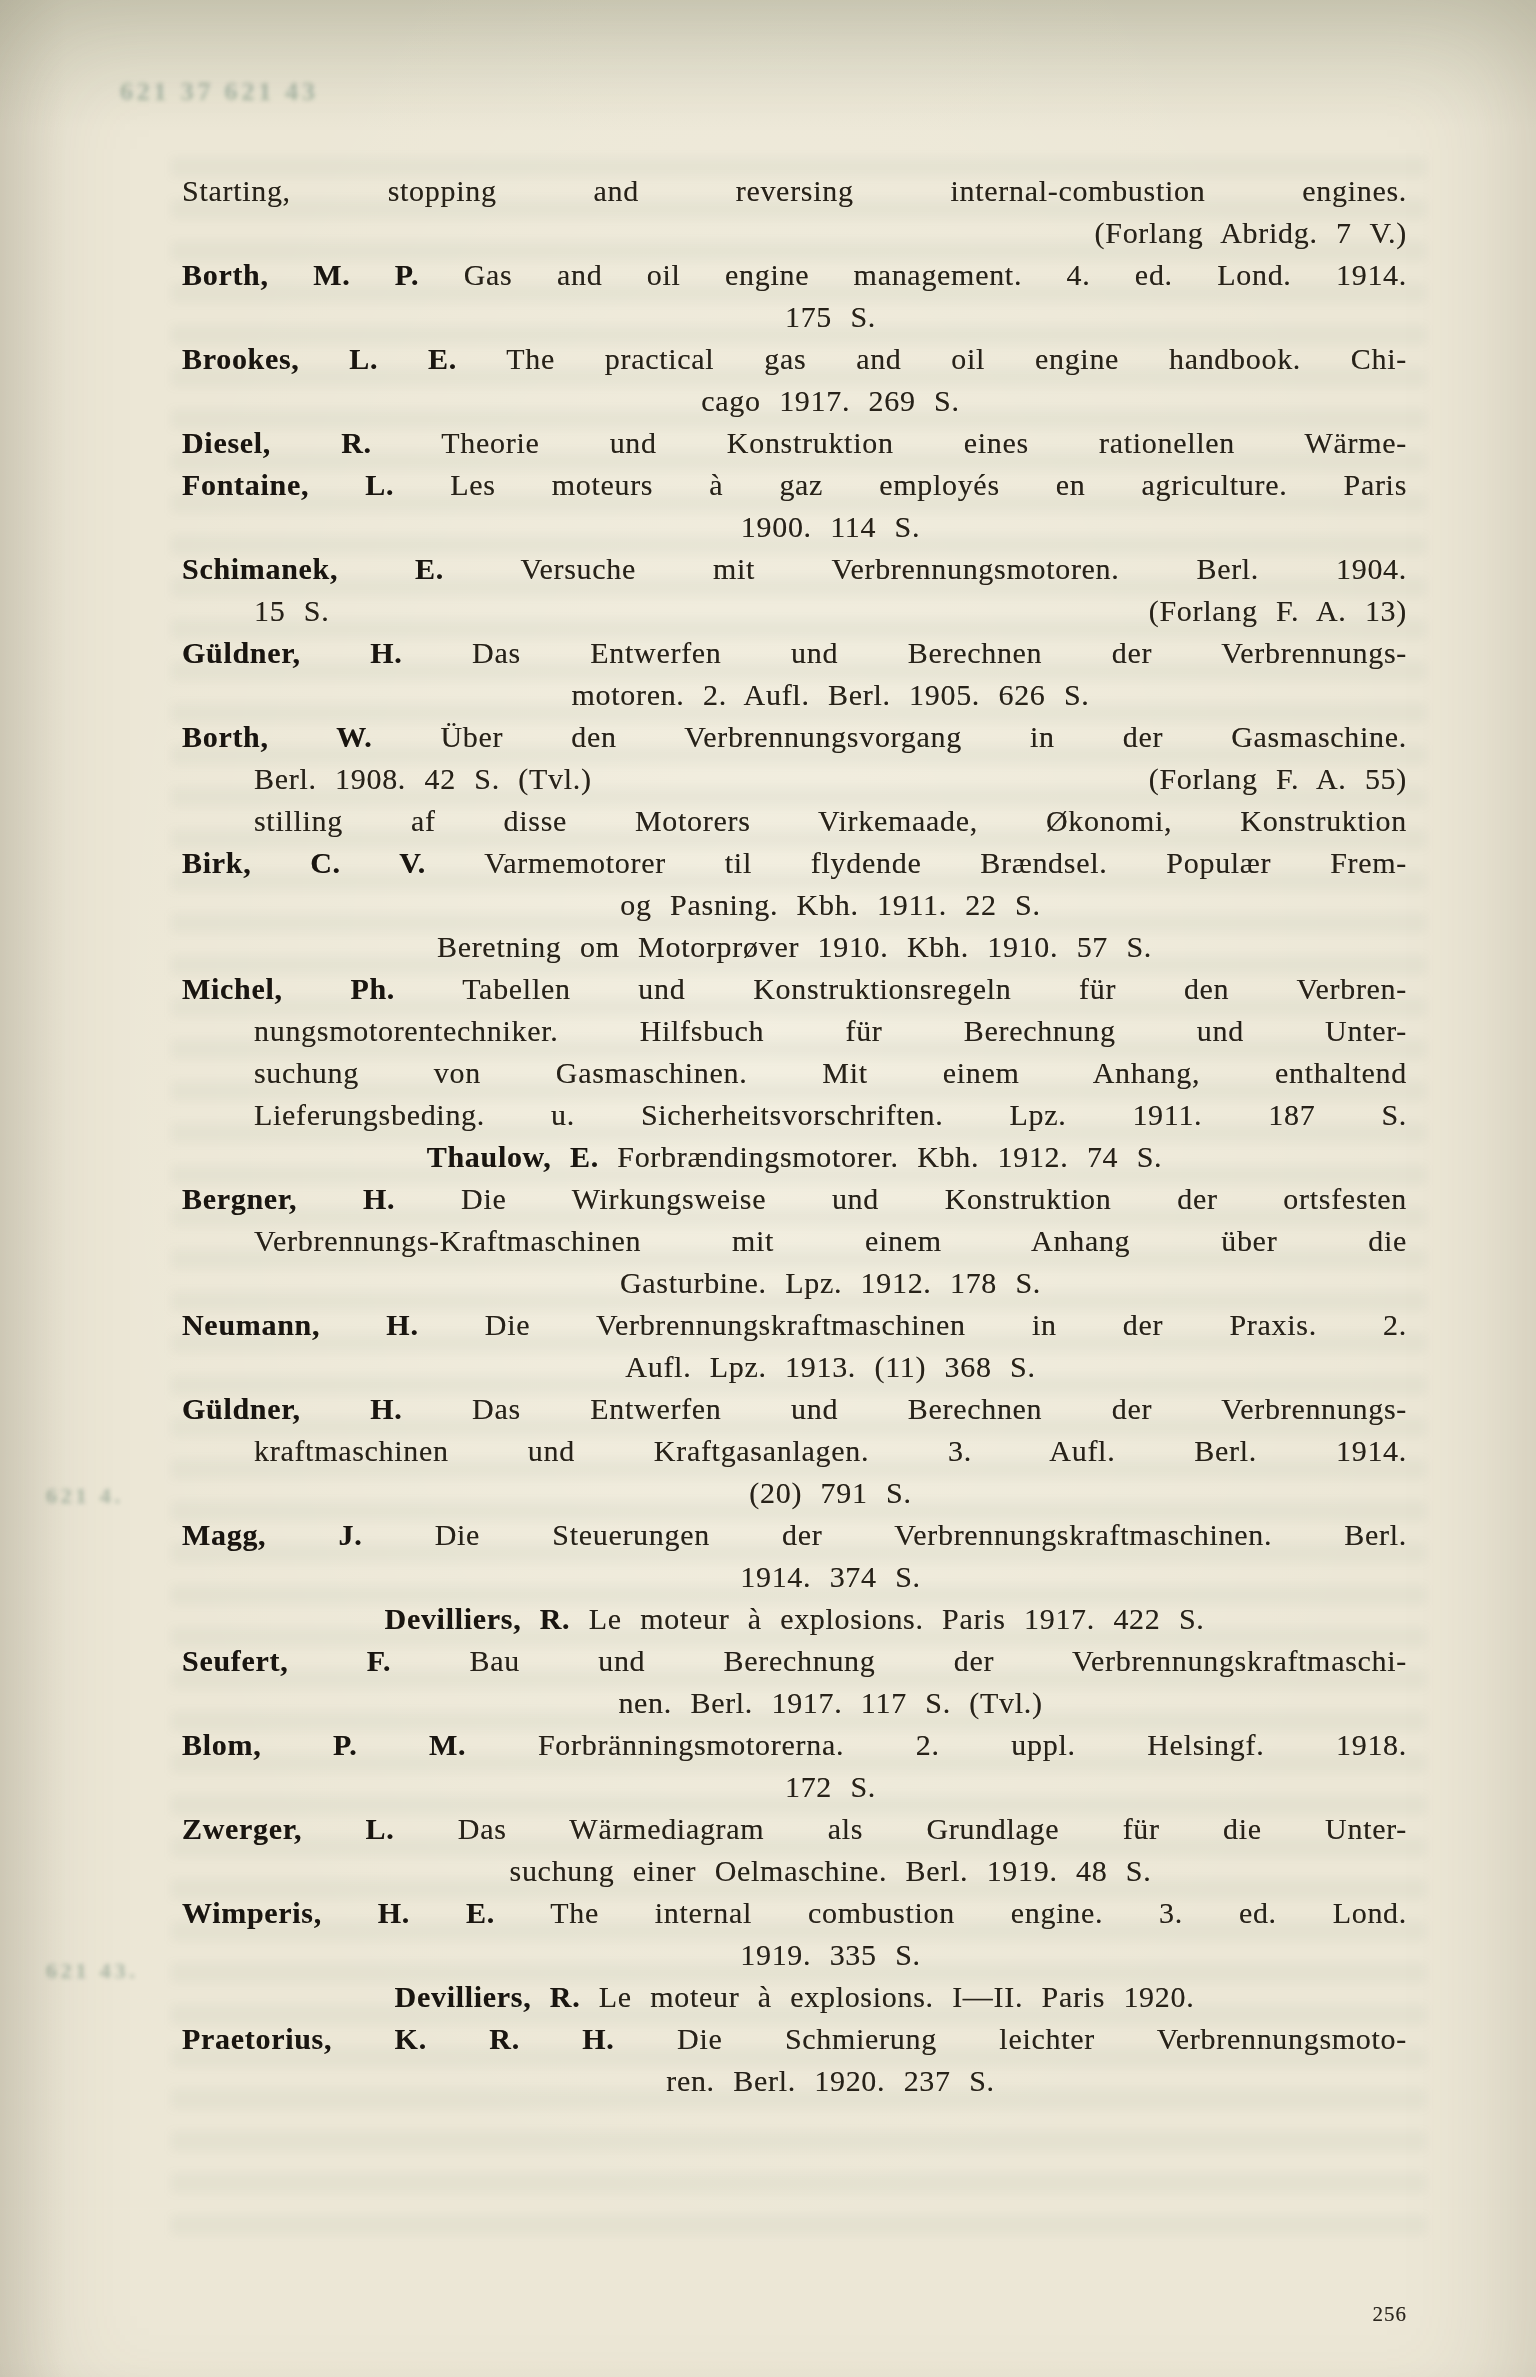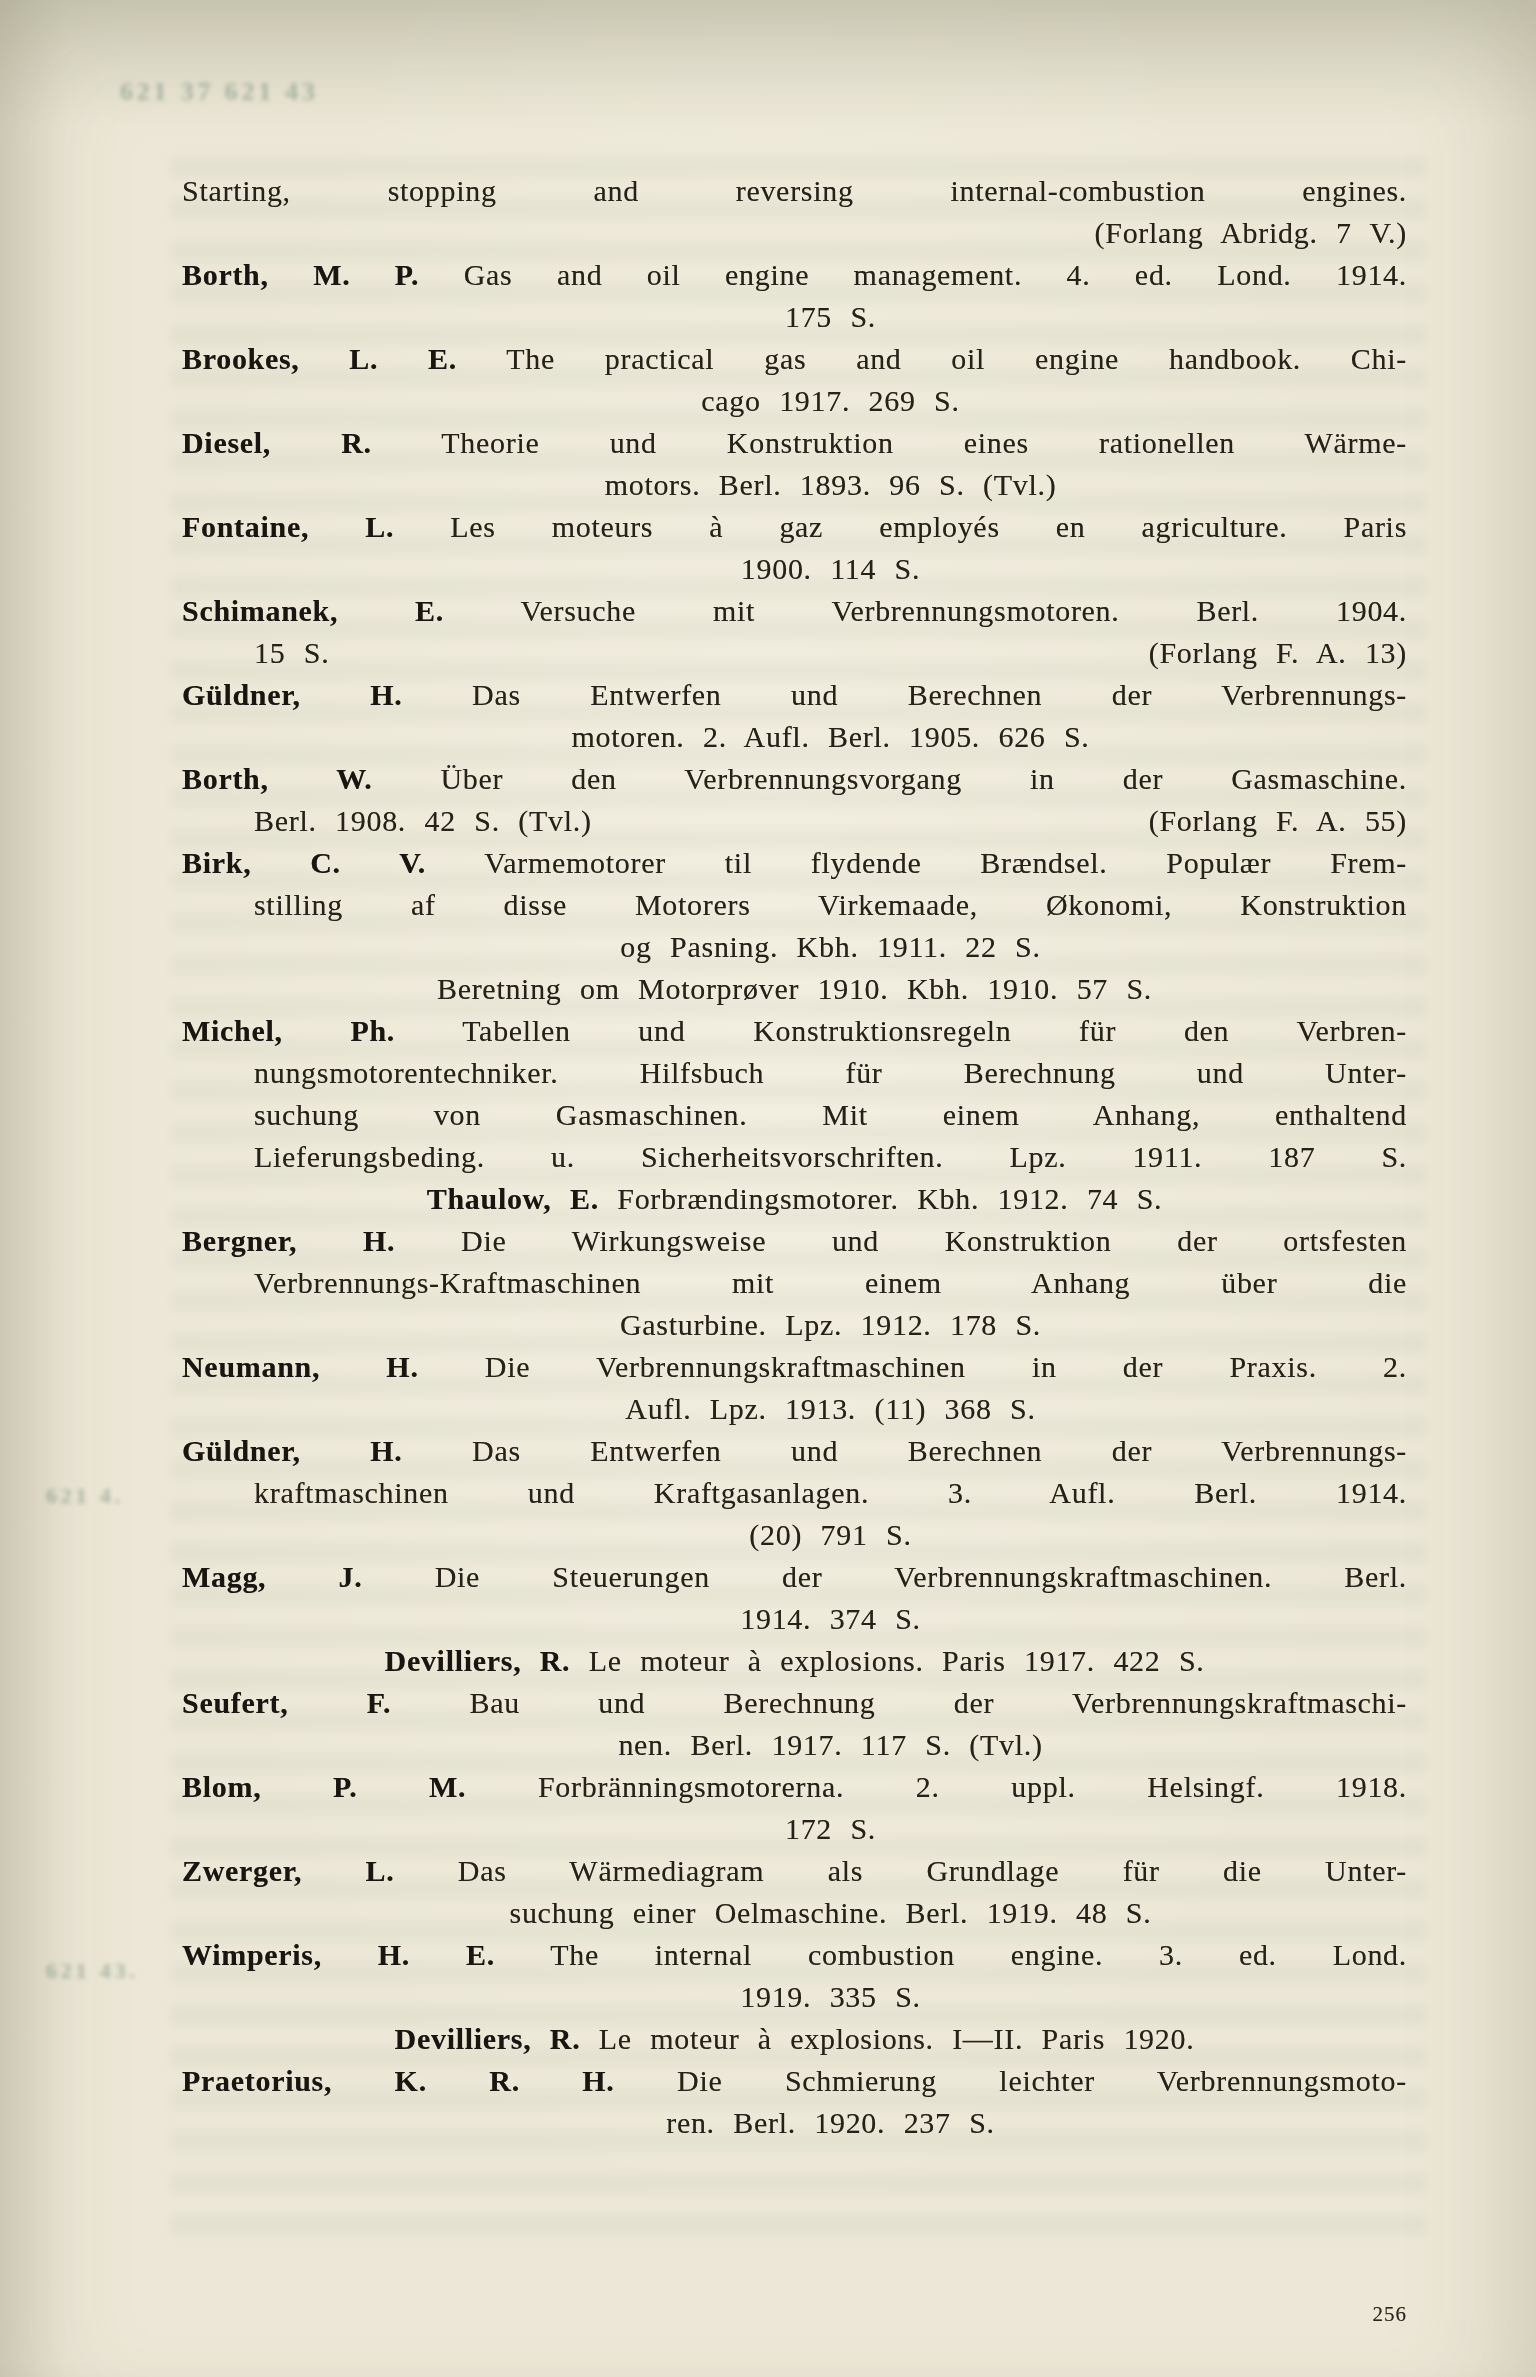--- a/index.html
+++ b/index.html
@@ -111,37 +111,36 @@
       <div class="line just"><span class="left"><span>Starting, stopping and reversing internal-combustion engines.</span></span></div>
       <div class="line indent hasright">
         <span class="left"><span></span></span>
         <span class="right">(Forlang Abridg. 7 V.)</span>
       </div>
       <div class="line just"><span class="left"><b>Borth, M. P.</b> <span>Gas and oil engine management. 4. ed. Lond. 1914.</span></span></div>
       <div class="line indent"><span class="left"><span>175 S.</span></span></div>
       <div class="line just"><span class="left"><b>Brookes, L. E.</b> <span>The practical gas and oil engine handbook. Chi-</span></span></div>
       <div class="line indent"><span class="left"><span>cago 1917. 269 S.</span></span></div>
       <div class="line just"><span class="left"><b>Diesel, R.</b> <span>Theorie und Konstruktion eines rationellen Wärme-</span></span></div>
-      <div class="line indent"><span class="left"><span>motors. Berl. 1893. 96 S. (Tvl.)</span></span></div>
       <div class="line just"><span class="left"><b>Fontaine, L.</b> <span>Les moteurs à gaz employés en agriculture. Paris</span></span></div>
       <div class="line indent"><span class="left"><span>1900. 114 S.</span></span></div>
       <div class="line just"><span class="left"><b>Schimanek, E.</b> <span>Versuche mit Verbrennungsmotoren. Berl. 1904.</span></span></div>
       <div class="line indent hasright">
         <span class="left"><span>15 S.</span></span>
         <span class="right">(Forlang F. A. 13)</span>
       </div>
       <div class="line just"><span class="left"><b>Güldner, H.</b> <span>Das Entwerfen und Berechnen der Verbrennungs-</span></span></div>
       <div class="line indent"><span class="left"><span>motoren. 2. Aufl. Berl. 1905. 626 S.</span></span></div>
       <div class="line just"><span class="left"><b>Borth, W.</b> <span>Über den Verbrennungsvorgang in der Gasmaschine.</span></span></div>
       <div class="line indent hasright">
         <span class="left"><span>Berl. 1908. 42 S. (Tvl.)</span></span>
         <span class="right">(Forlang F. A. 55)</span>
       </div>
+      <div class="line indent just"><span class="left"><span>stilling af disse Motorers Virkemaade, Økonomi, Konstruktion</span></span></div>
       <div class="line just"><span class="left"><b>Birk, C. V.</b> <span>Varmemotorer til flydende Brændsel. Populær Frem-</span></span></div>
-      <div class="line indent just"><span class="left"><span>stilling af disse Motorers Virkemaade, Økonomi, Konstruktion</span></span></div>
       <div class="line indent"><span class="left"><span>og Pasning. Kbh. 1911. 22 S.</span></span></div>
       <div class="line"><span class="left"><span>Beretning om Motorprøver 1910. Kbh. 1910. 57 S.</span></span></div>
       <div class="line just"><span class="left"><b>Michel, Ph.</b> <span>Tabellen und Konstruktionsregeln für den Verbren-</span></span></div>
       <div class="line indent just"><span class="left"><span>nungsmotorentechniker. Hilfsbuch für Berechnung und Unter-</span></span></div>
       <div class="line indent just"><span class="left"><span>suchung von Gasmaschinen. Mit einem Anhang, enthaltend</span></span></div>
       <div class="line indent just"><span class="left"><span>Lieferungsbeding. u. Sicherheitsvorschriften. Lpz. 1911. 187 S.</span></span></div>
       <div class="line"><span class="left"><b>Thaulow, E.</b> <span>Forbrændingsmotorer. Kbh. 1912. 74 S.</span></span></div>
       <div class="line just"><span class="left"><b>Bergner, H.</b> <span>Die Wirkungsweise und Konstruktion der ortsfesten</span></span></div>
       <div class="line indent just"><span class="left"><span>Verbrennungs-Kraftmaschinen mit einem Anhang über die</span></span></div>
       <div class="line indent"><span class="left"><span>Gasturbine. Lpz. 1912. 178 S.</span></span></div>

